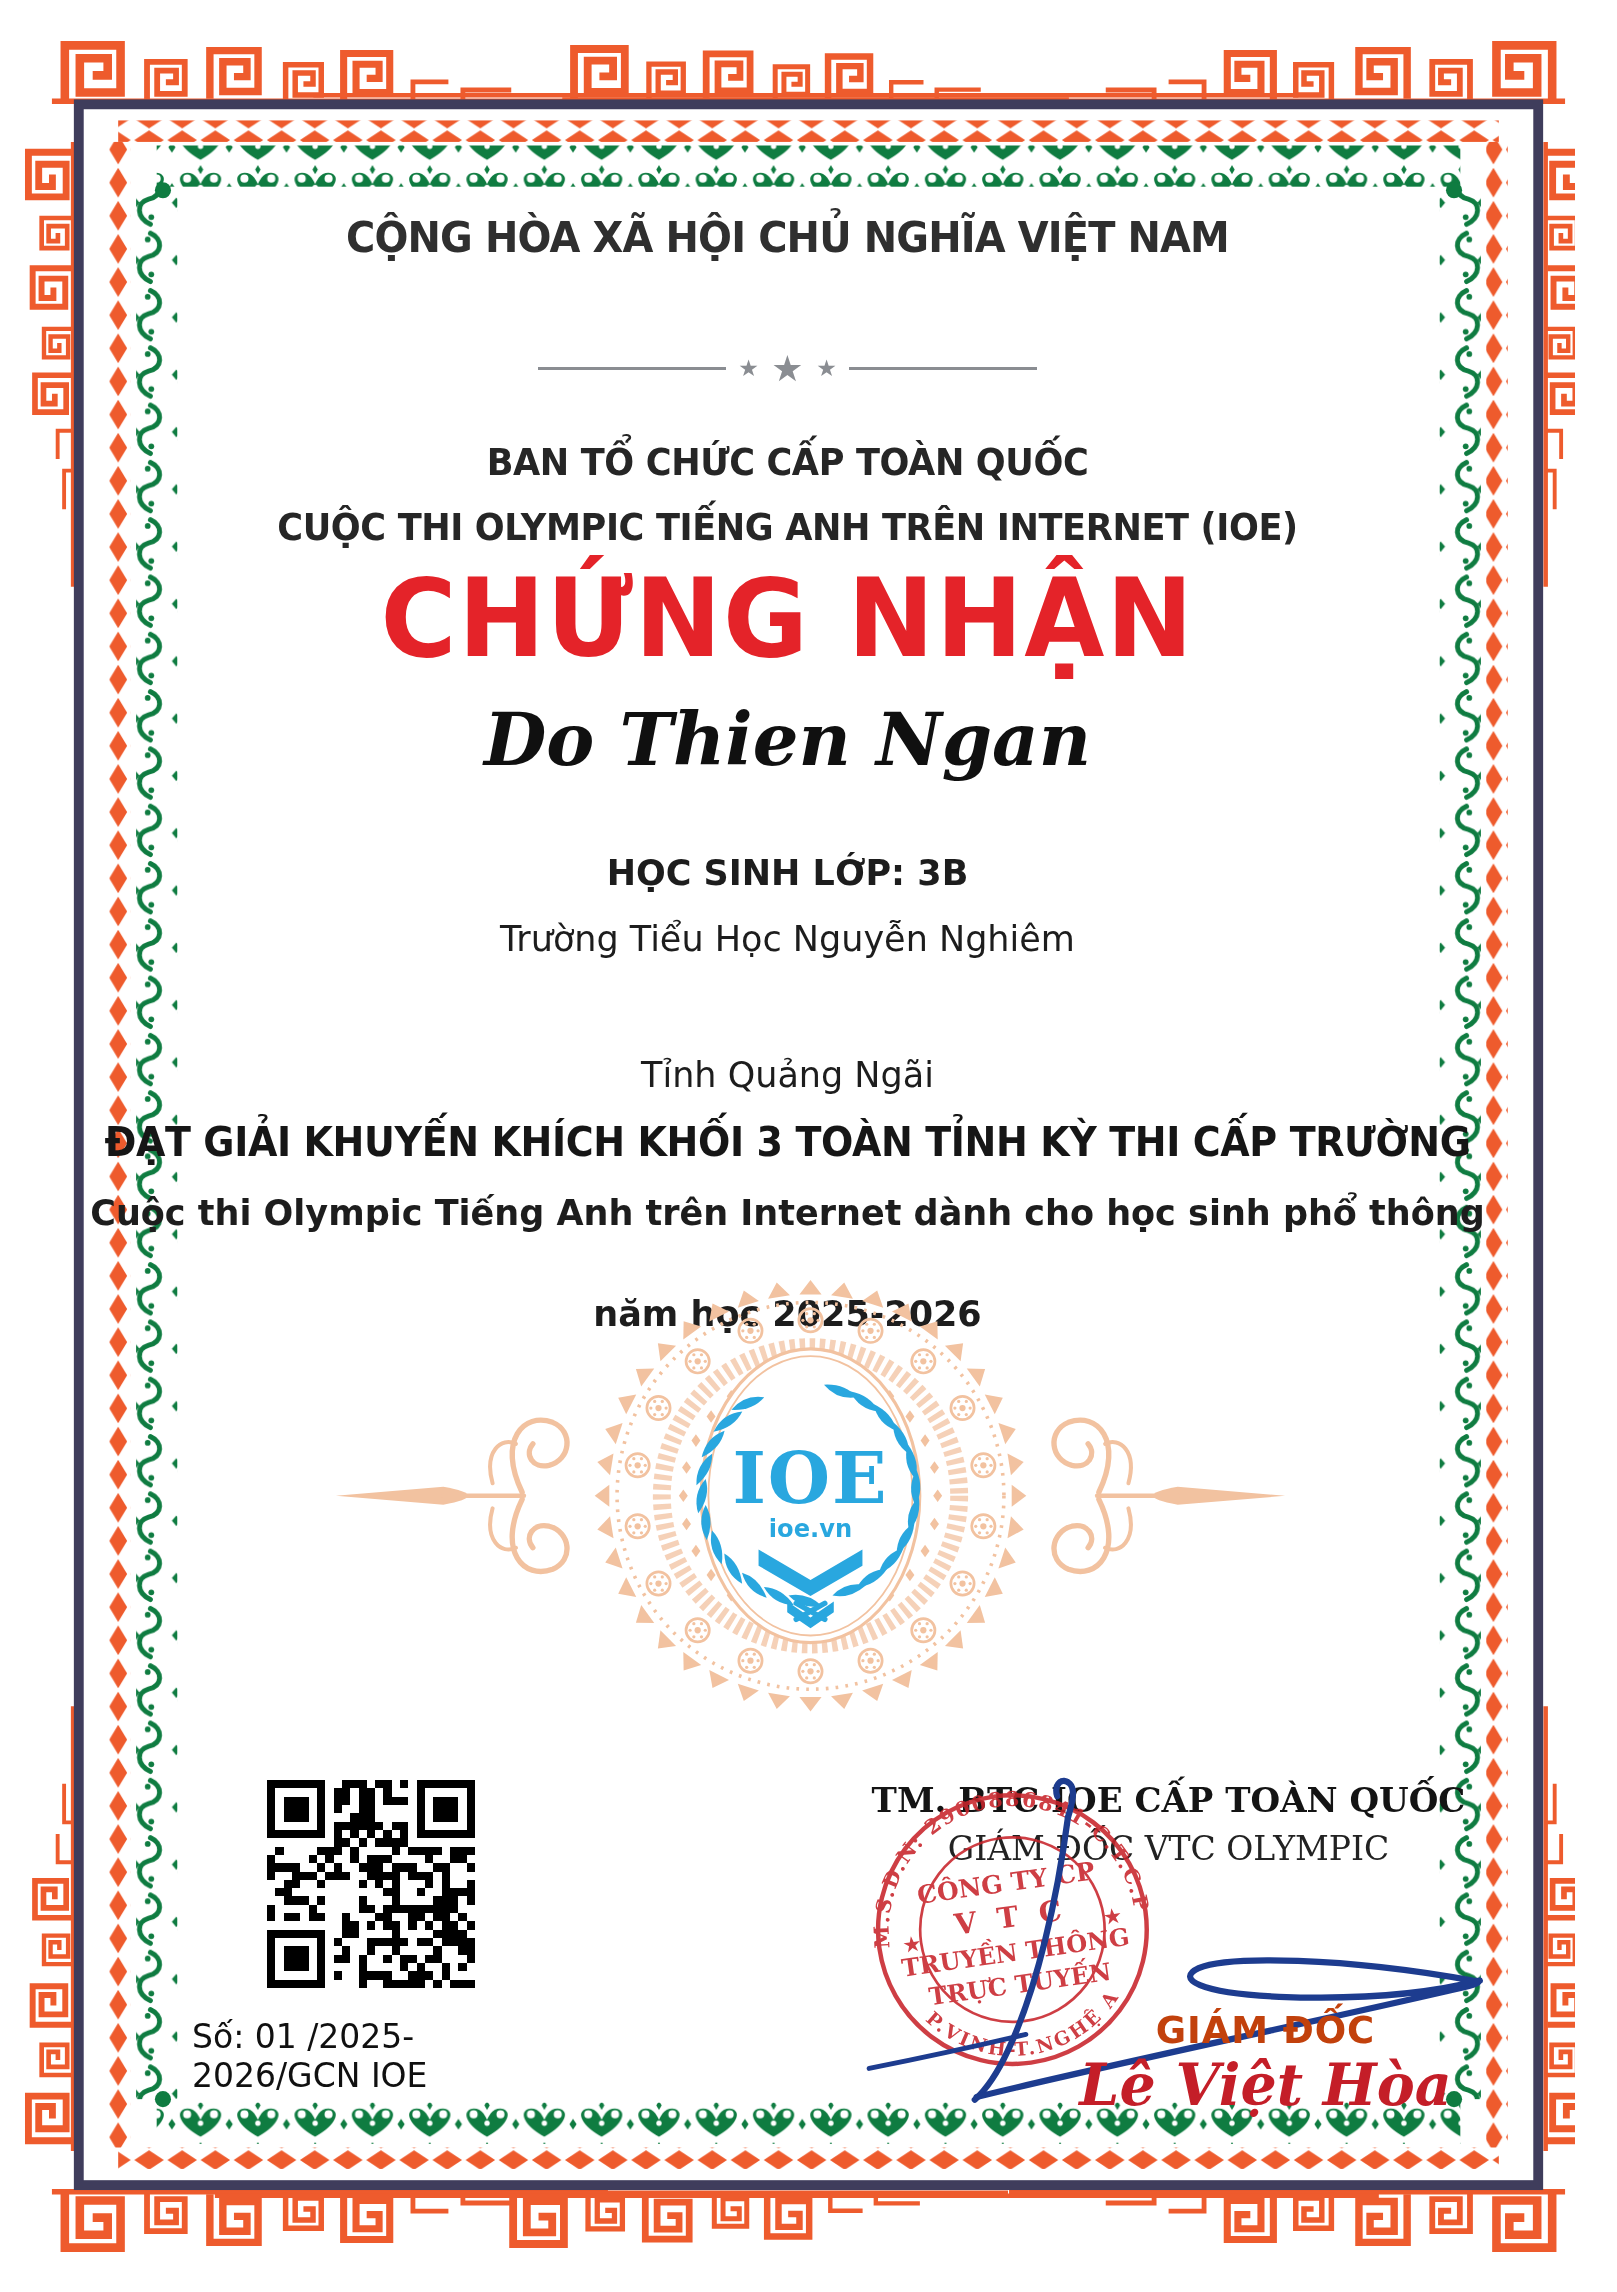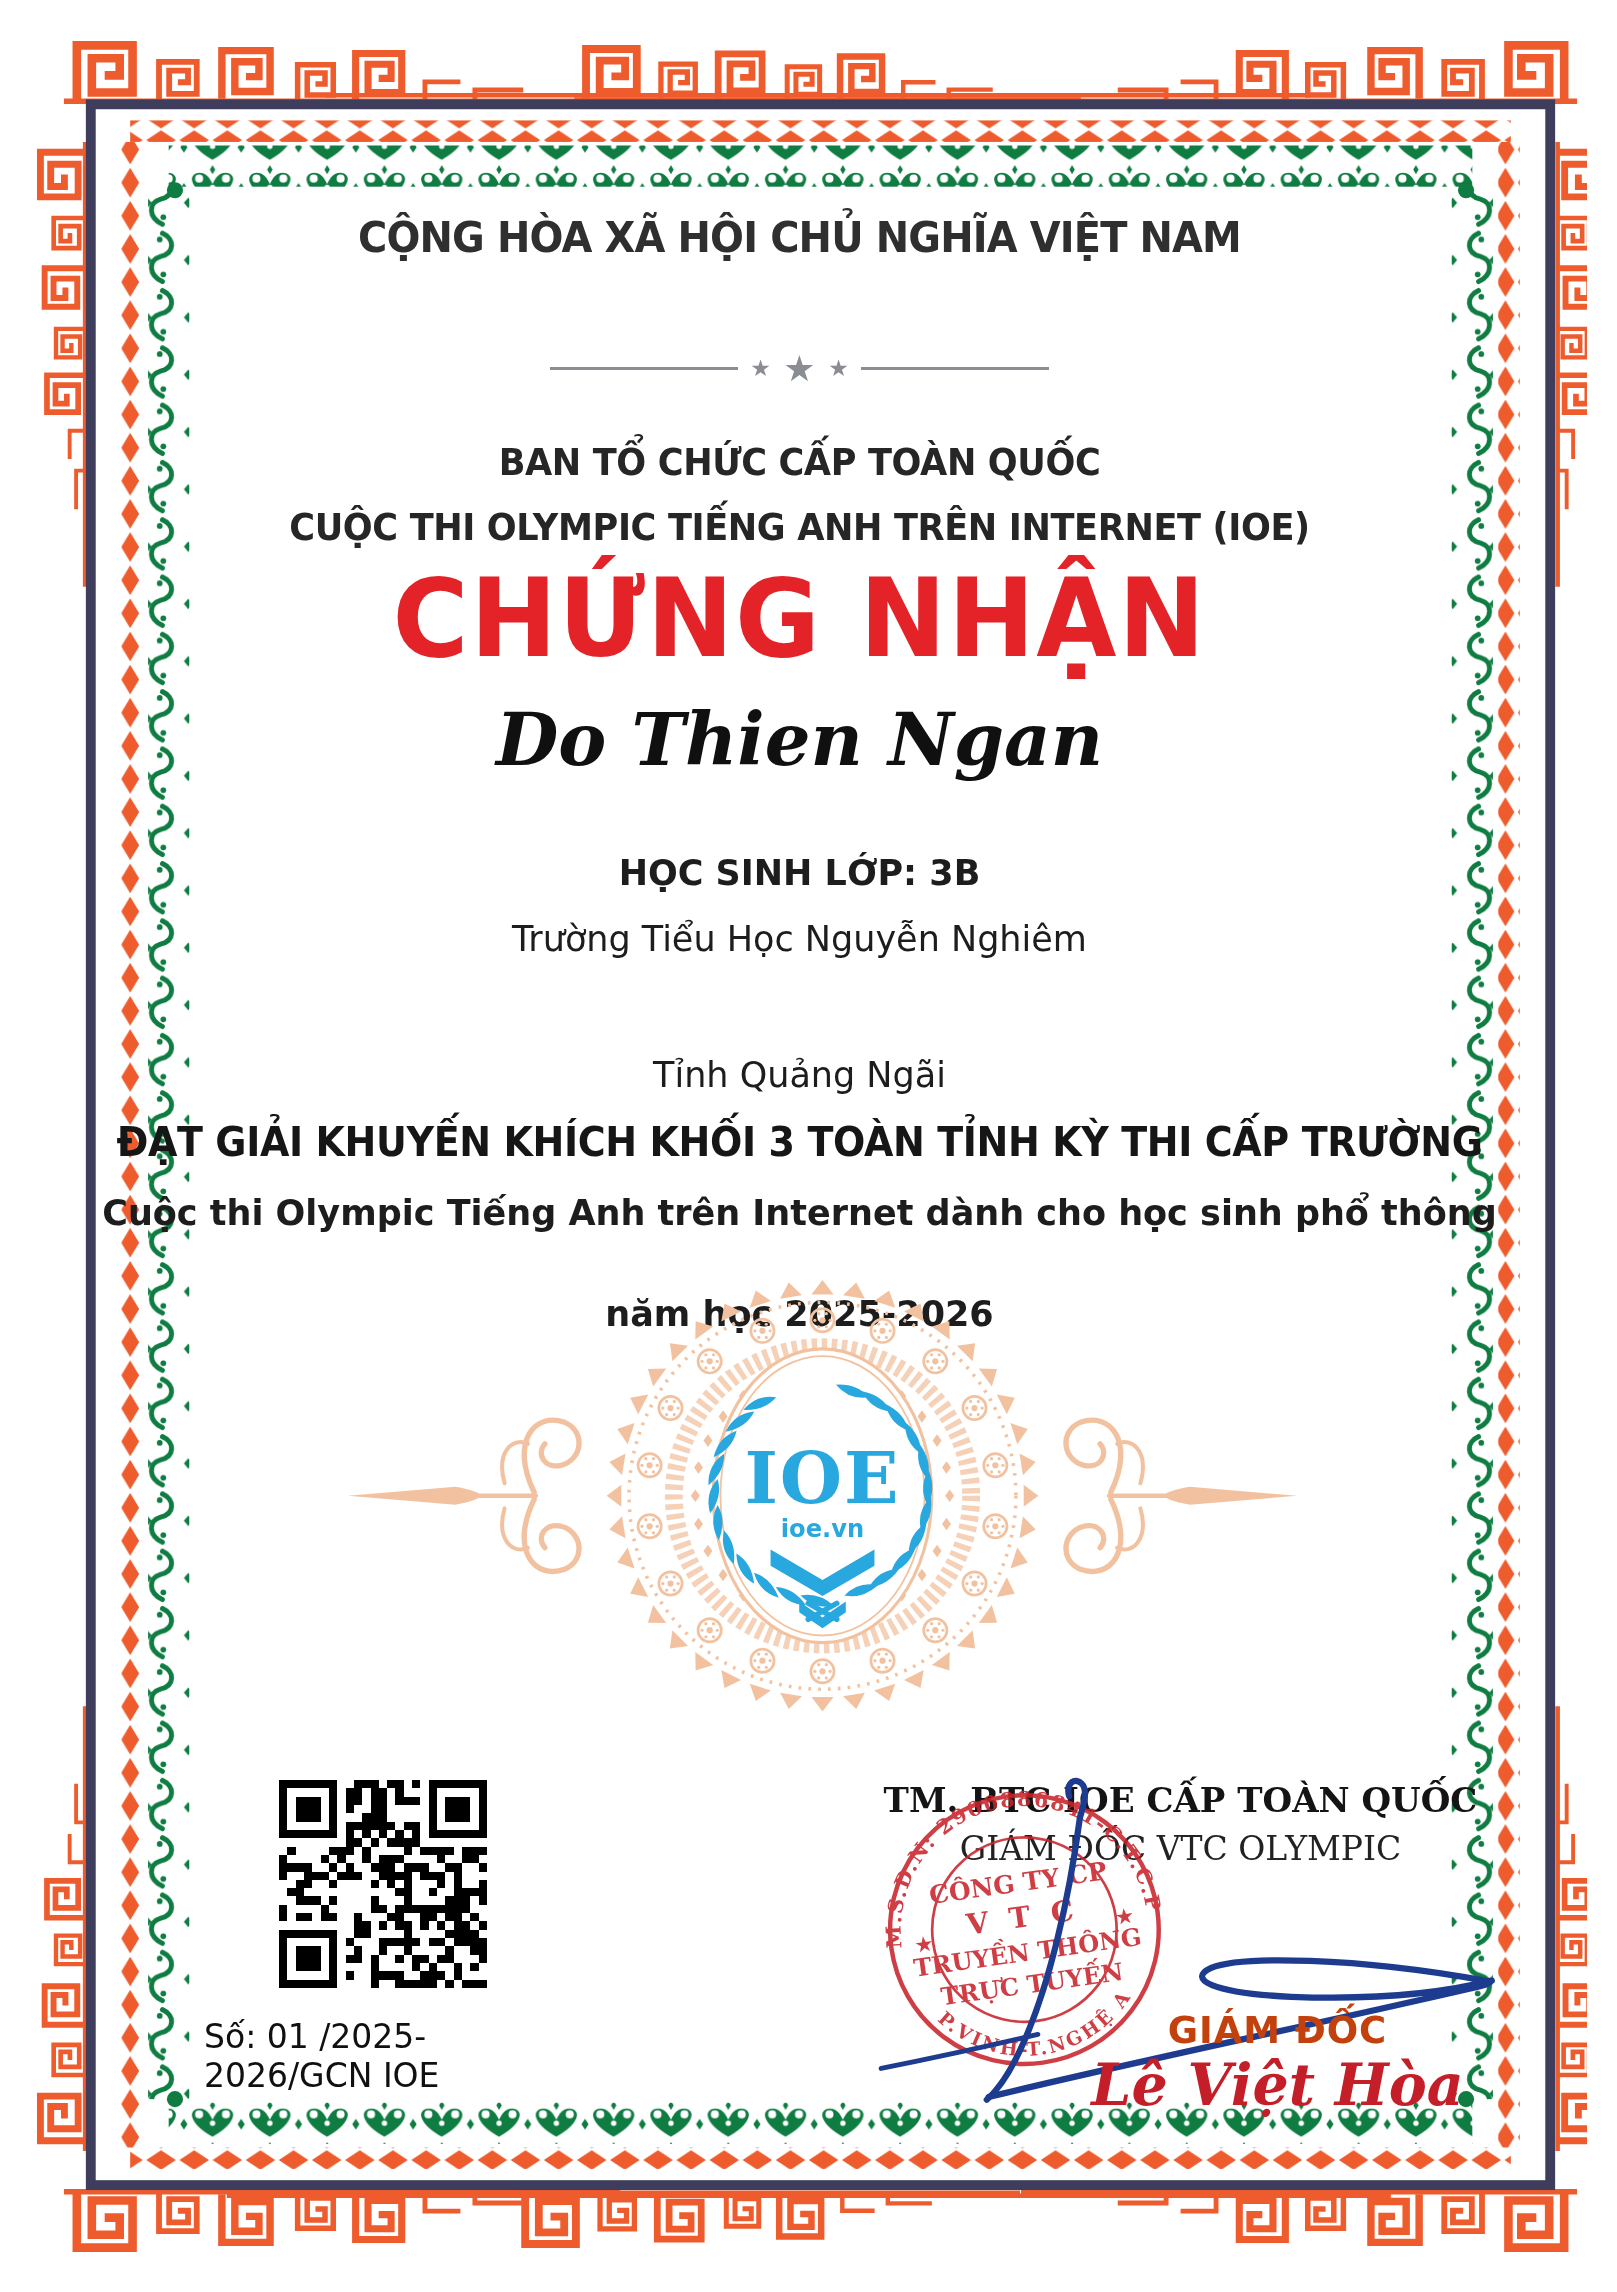--- a/index.html
+++ b/index.html
@@ -1,17 +1,17 @@
 <!DOCTYPE html>
 <html style="font-size:14.3px"><head>
 <meta charset="utf-8">
 <style>
   html,body{margin:0;padding:0;background:#ffffff;}
   #page{position:relative;width:1575px;height:2293px;background:#ffffff;overflow:hidden;
-        font-family:"DejaVu Sans","Liberation Sans",sans-serif;margin-left:12px;}
+        font-family:"DejaVu Sans","Liberation Sans",sans-serif;}
   .abs{position:absolute;}
   .ctr{left:0;right:0;text-align:center;}
   .cond{transform:scaleX(.95);}
   .t-nat1{top:213px;font-size:42px;font-weight:bold;color:#2f2f2f;letter-spacing:-0.9px;}
   .t-nat2{top:270px;font-size:37px;font-weight:500;color:#3a3a3a;}
   .t-div{top:349px;height:39px;display:flex;align-items:center;justify-content:center;gap:12.5px;}
   .t-div .rule{width:188px;height:3.6px;background:#8a8d92;}
   .t-div .st{color:#8a8d92;line-height:1;}
   .st-s{font-size:23px;} .st-b{font-size:36px;}
   .t-org{font-size:37px;font-weight:bold;color:#262626;letter-spacing:-0.4px;}

